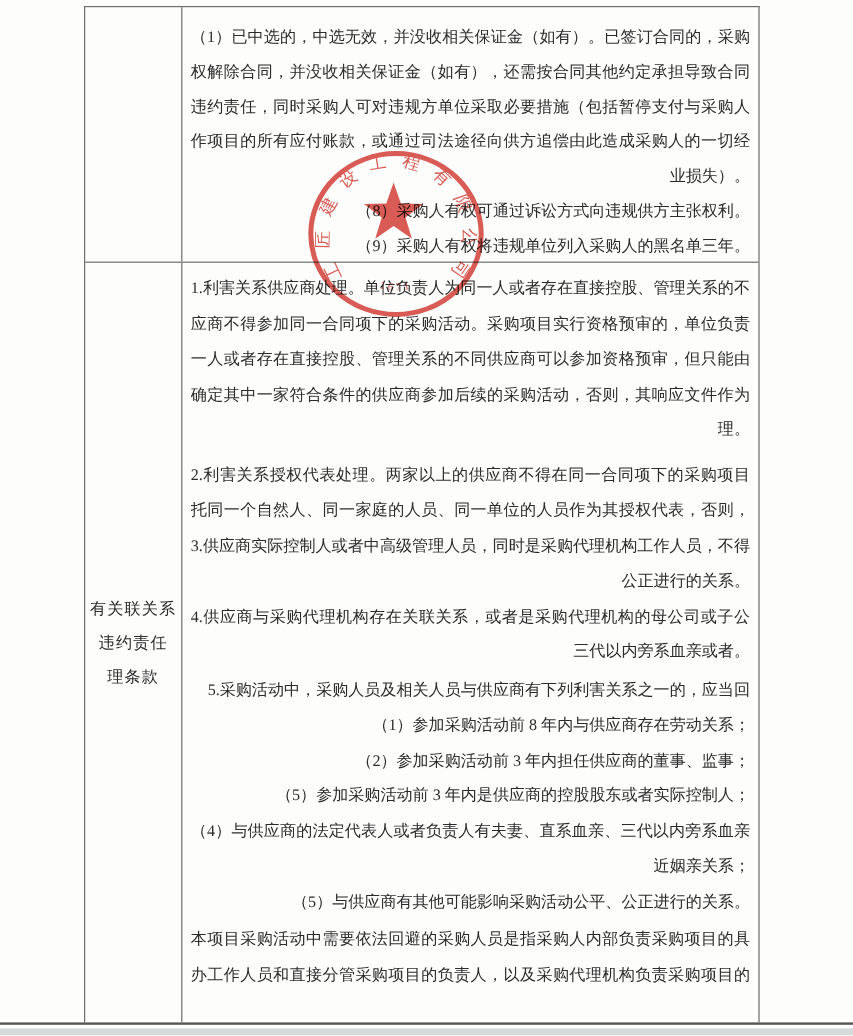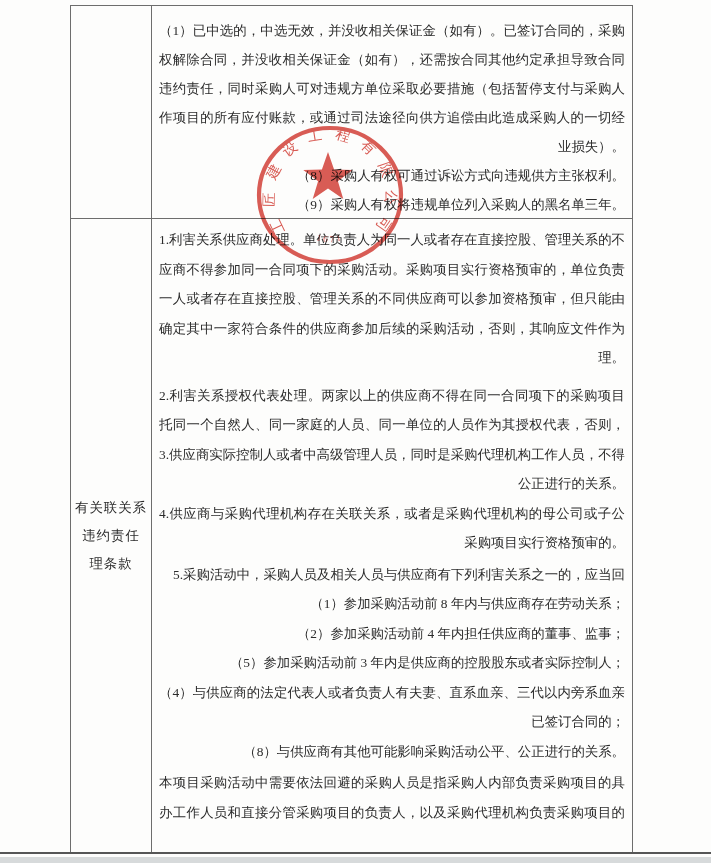--- a/index.html
+++ b/index.html
@@ -131,40 +131,40 @@
           <div class="para">
             <div class="line just">2.利害关系授权代表处理。两家以上的供应商不得在同一合同项下的采购项目中，委</div>
             <div class="line just">托同一个自然人、同一家庭的人员、同一单位的人员作为其授权代表，否则，其响应</div>
           </div>
           <div class="para">
             <div class="line just">3.供应商实际控制人或者中高级管理人员，同时是采购代理机构工作人员，不得参与</div>
             <div class="line">公正进行的关系。</div>
           </div>
           <div class="para">
             <div class="line just">4.供应商与采购代理机构存在关联关系，或者是采购代理机构的母公司或子公司，不</div>
-            <div class="line">采购项目实行资格预审的。</div>
+            <div class="line">三代以内旁系血亲或者。</div>
           </div>
           <div class="para">
             <div class="line">5.采购活动中，采购人员及相关人员与供应商有下列利害关系之一的，应当回避：</div>
           </div>
           <div class="para">
             <div class="line">（1）参加采购活动前 8 年内与供应商存在劳动关系；</div>
           </div>
           <div class="para">
-            <div class="line">（2）参加采购活动前 4 年内担任供应商的董事、监事；</div>
+            <div class="line">（2）参加采购活动前 3 年内担任供应商的董事、监事；</div>
           </div>
           <div class="para">
             <div class="line">（5）参加采购活动前 3 年内是供应商的控股股东或者实际控制人；</div>
           </div>
           <div class="para">
             <div class="line just">（4）与供应商的法定代表人或者负责人有夫妻、直系血亲、三代以内旁系血亲或者</div>
-            <div class="line">已签订合同的；</div>
+            <div class="line">近姻亲关系；</div>
           </div>
           <div class="para">
-            <div class="line">（8）与供应商有其他可能影响采购活动公平、公正进行的关系。</div>
+            <div class="line">（5）与供应商有其他可能影响采购活动公平、公正进行的关系。</div>
           </div>
           <div class="para">
             <div class="line just">本项目采购活动中需要依法回避的采购人员是指采购人内部负责采购项目的具体经</div>
             <div class="line just">办工作人员和直接分管采购项目的负责人，以及采购代理机构负责采购项目的具体经</div>
           </div>
         </div>
     </div>
 
   </div>
 

